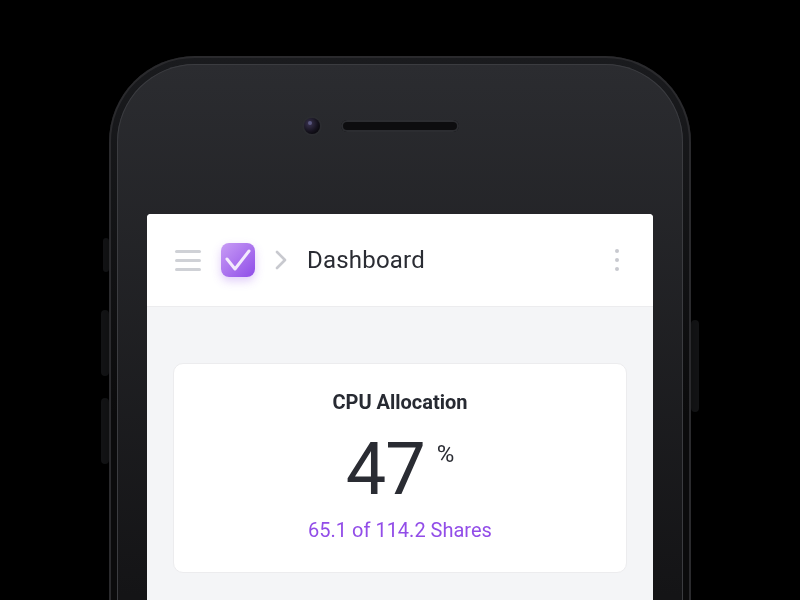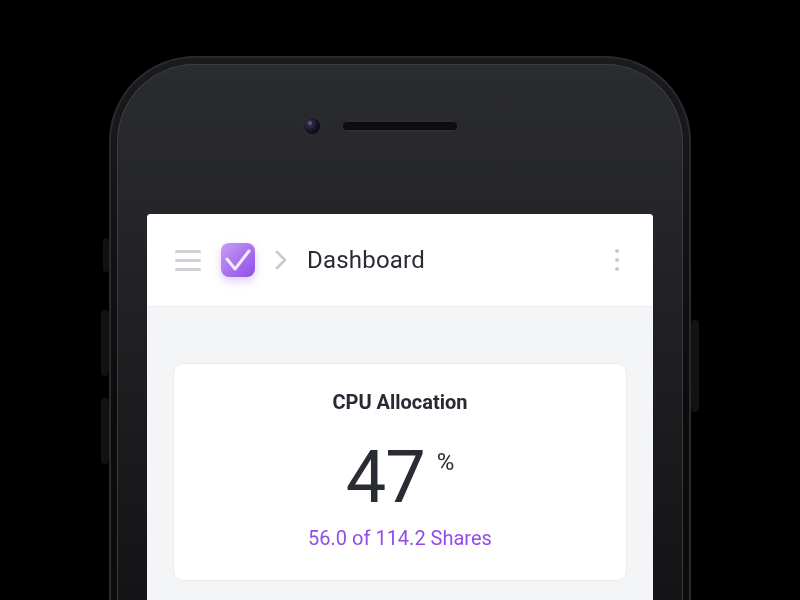--- a/index.html
+++ b/index.html
@@ -166,21 +166,21 @@
     border: 1px solid #ececee;
     border-radius: 10px;
     padding: 26px 26px 30px 26px;
     text-align: center;
   }
 
   .card-title {
     font-size: 20px;
     font-weight: 700;
     color: #272a32;
-    margin-bottom: 28px;
+    margin-bottom: 20px;
   }
 
   .metric {
     display: flex;
     align-items: flex-start;
     justify-content: center;
     gap: 12px;
   }
   .metric-value {
     font-size: 72px;
@@ -250,20 +250,20 @@
 
         <div class="content">
           <div class="card">
             <div class="card-title">CPU Allocation</div>
 
             <div class="metric">
               <span class="metric-value">47</span>
               <span class="metric-unit">%</span>
             </div>
 
-            <div class="metric-sub">56.0 of 114.2 Shares</div>
+            <div class="metric-sub">65.1 of 114.2 Shares</div>
           </div>
         </div>
 
       </div>
     </div>
   </div>
 </div>
 
 </body></html>

